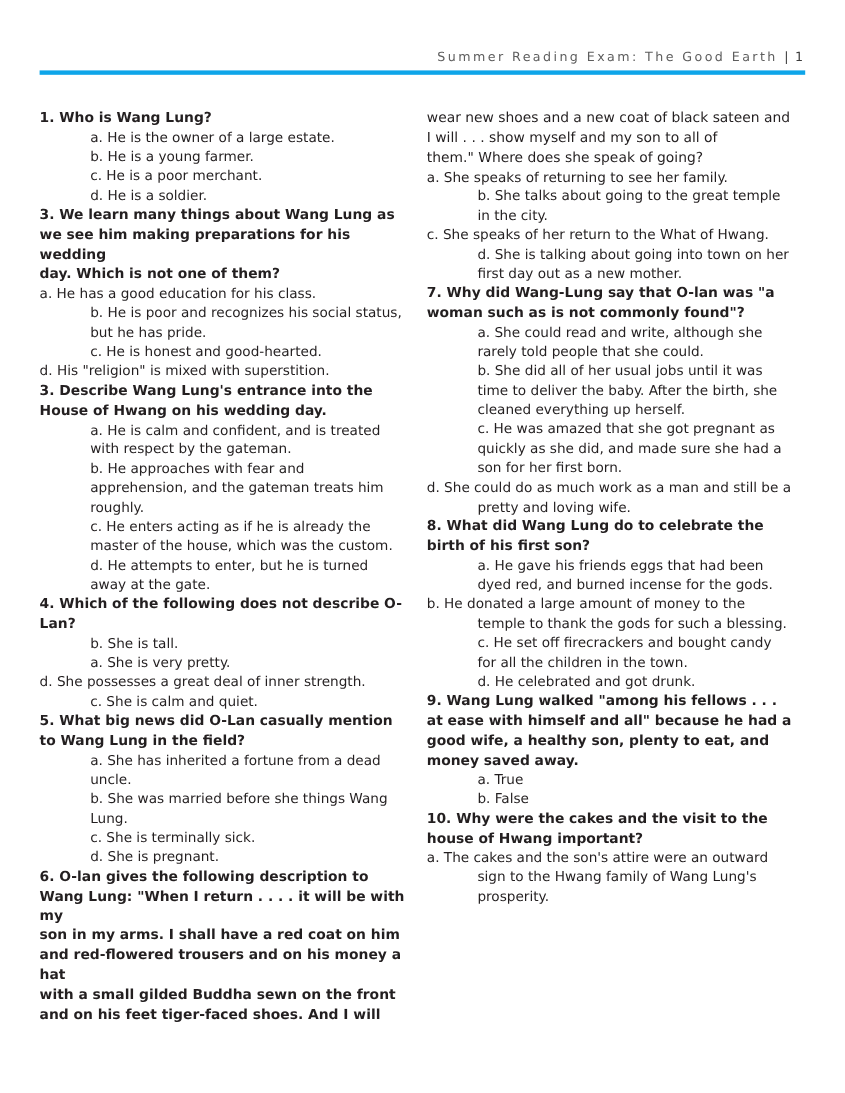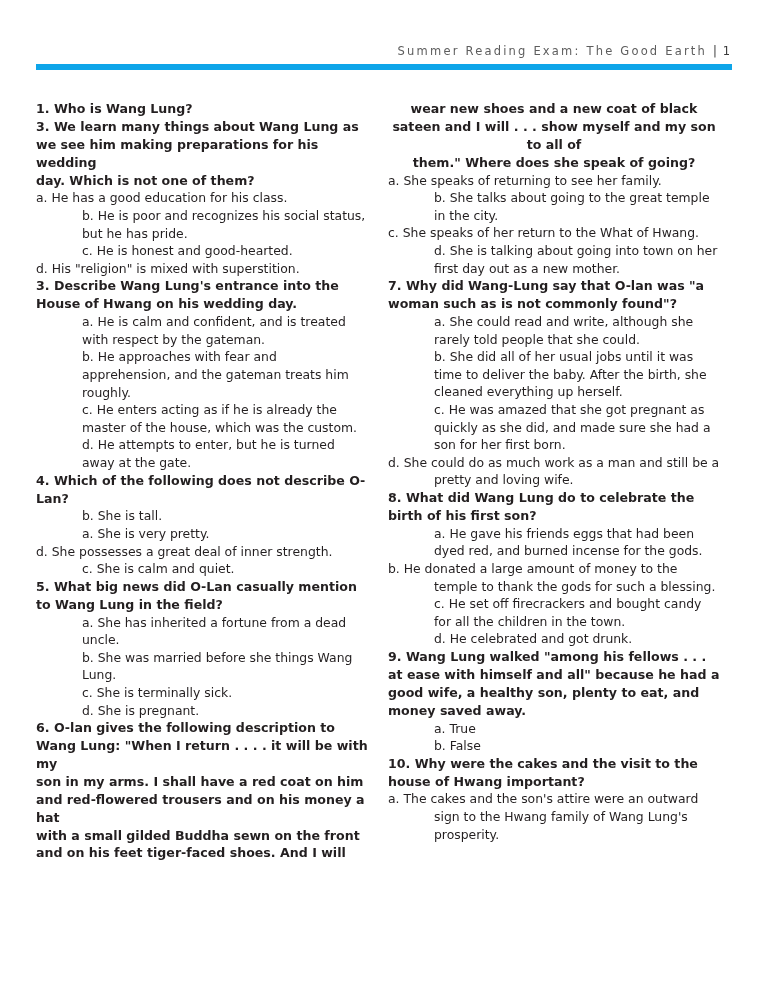--- a/index.html
+++ b/index.html
@@ -19,21 +19,21 @@
     height: 994px;
     box-sizing: border-box;
     padding: 44px 36px 20px 36px;
   }
   .header {
     text-align: right;
     font-size: 11.5px;
     letter-spacing: 2.2px;
     color: #5d5d5d;
     padding-bottom: 6px;
-    border-bottom: 6px solid #0ea5e9;
+    border-bottom: 4px solid #0ea5e9;
     padding-right: 2px;
     white-space: nowrap;
   }
   .header .page-num {
     letter-spacing: 0;
     color: #3a3a3a;
   }
   .columns {
     display: flex;
     gap: 20px;
@@ -42,22 +42,21 @@
   .col {
     width: 332px;
   }
   .q {
     font-weight: bold;
     font-size: 12.6px;
     line-height: 1.42;
     margin: 0;
   }
   .q.cont {
-    font-weight: bold;
-    text-align: center;
+    font-weight: normal;
   }
   .choices {
     margin: 0;
     padding: 0;
     list-style: none;
   }
   .choice {
     font-size: 12.4px;
     line-height: 1.42;
     margin: 0;
@@ -83,20 +82,26 @@
     <span class="page-num">|</span>
     <span class="page-num">1</span>
   </div>
 
   <div class="columns">
 
     <div class="col">
 
       <div class="block">
         <p class="q">1. Who is Wang Lung?</p>
+        <ul class="choices">
+          <li class="choice">a. He is the owner of a large estate.</li>
+          <li class="choice">b. He is a young farmer.</li>
+          <li class="choice">c. He is a poor merchant.</li>
+          <li class="choice">d. He is a soldier.</li>
+        </ul>
       </div>
 
       <div class="block">
         <p class="q">3. We learn many things about Wang Lung as we see him making preparations for his wedding</p>
         <p class="q">day. Which is not one of them?</p>
         <ul class="choices">
           <li class="choice hang">a. He has a good education for his class.</li>
           <li class="choice">b. He is poor and recognizes his social status, but he has pride.</li>
           <li class="choice">c. He is honest and good-hearted.</li>
           <li class="choice hang">d. His "religion" is mixed with superstition.</li>

